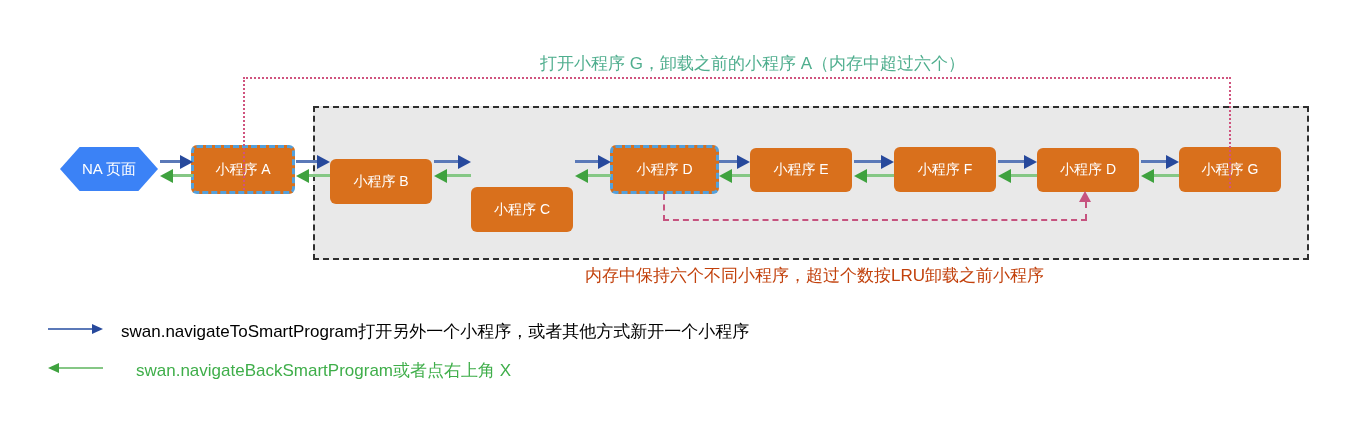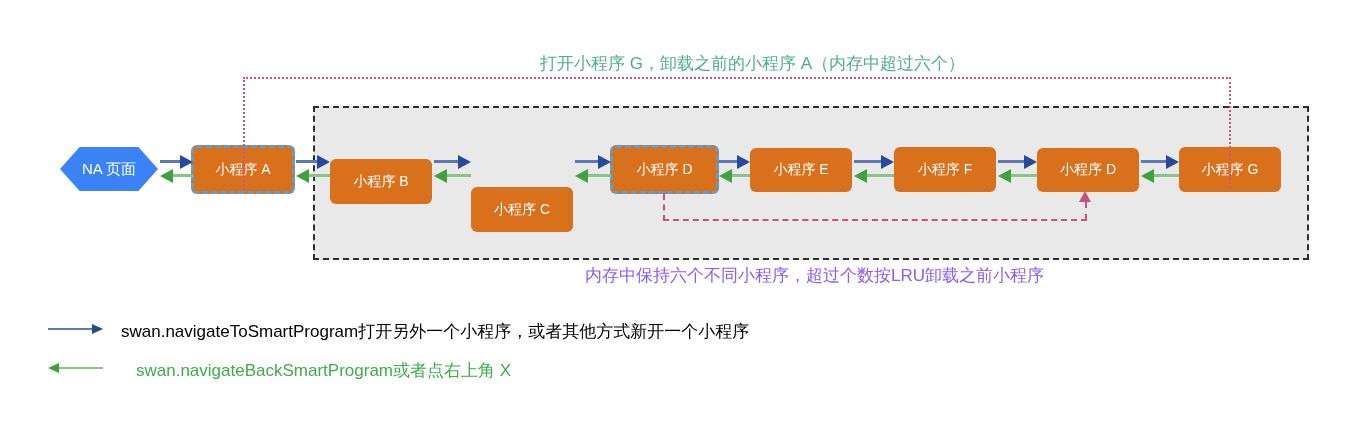--- a/index.html
+++ b/index.html
@@ -3,21 +3,21 @@
 <meta charset="utf-8">
 <style>
   * { margin:0; padding:0; box-sizing:border-box; }
   body { background:#ffffff; font-family:"Liberation Sans", sans-serif; }
   .canvas { position:relative; width:1371px; height:447px; background:#ffffff; overflow:hidden; }
 
   
   .annot { position:absolute; font-size:17px; white-space:nowrap; }
   .annot-open-g { left:540px; top:52px; color:#4FAE8E; }
   .annot-direct { left:716px; top:226px; color:#4E8BE8; }
-  .annot-lru    { left:585px; top:264px; color:#8b5cf6; }
+  .annot-lru    { left:585px; top:264px; color:#c2410c; }
 
   
   .memory-box { position:absolute; left:313px; top:106px; width:996px; height:154px;
                 background:#E9E9E9; border:2px dashed #2E2E2E; z-index:1; }
 
   
   .hexagon { position:absolute; left:60px; top:147px; width:98px; height:44px;
              background:#3b82f6; display:flex; align-items:center; justify-content:center;
              color:#ffffff; font-size:15px; z-index:2;
              clip-path:polygon(0% 50%, 20% 0%, 80% 0%, 100% 50%, 80% 100%, 20% 100%); }

